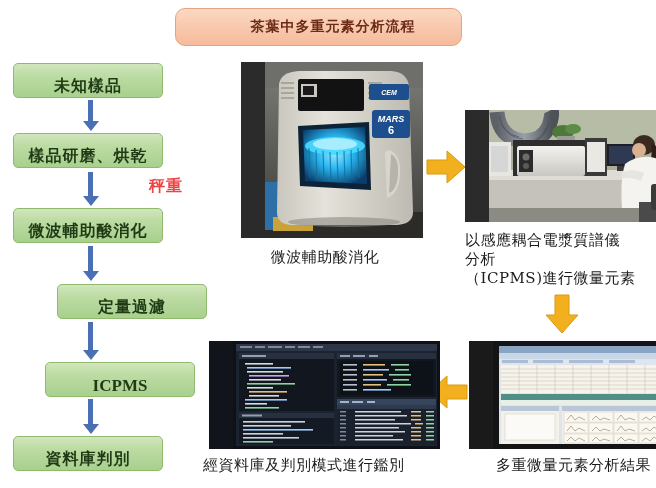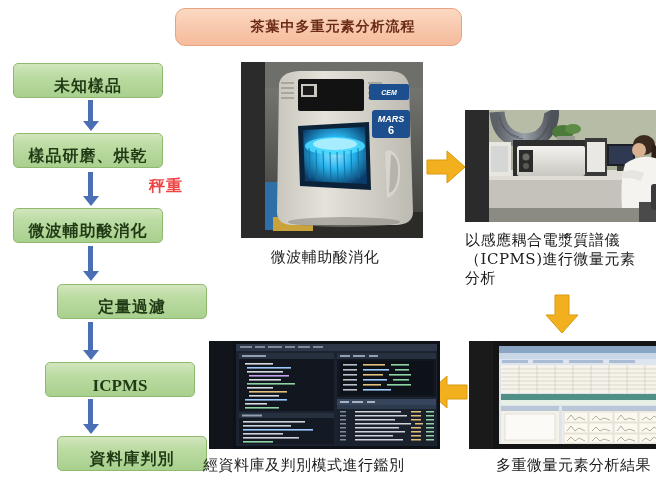--- a/index.html
+++ b/index.html
@@ -170,21 +170,21 @@
 
 <div class="flow-box latin" style="top:362px;margin-left:32px;">
   <span class="flow-label">ICPMS</span>
 </div>
 
 <div class="blue-arrow" style="top:399px;height:35px;">
   <div class="shaft" style="height:25px;"></div>
   <div class="head" style="top:25px;"></div>
 </div>
 
-<div class="flow-box" style="top:436px;margin-left:44px;">
+<div class="flow-box" style="top:436px;">
   <span class="flow-label">資料庫判別</span>
 </div>
 
 <div class="photo" style="left:241px;top:62px;width:158px;height:176px;">
   <svg width="158" height="176" viewBox="0 0 158 176">
     <defs>
       <linearGradient id="bodyG" x1="0" y1="0" x2="1" y2="0">
         <stop offset="0" stop-color="#c9c6bd"></stop>
         <stop offset="0.35" stop-color="#e4e2da"></stop>
         <stop offset="1" stop-color="#bdbab1"></stop>
@@ -315,22 +315,22 @@
     <circle cx="150" cy="40" r="7" fill="#d9b191"></circle>
     <path d="M136 54 q14 -10 30 -6 q10 3 11 18 l2 32 l-46 0 q-2 -28 3 -44 z" fill="#f4f3ef"></path>
     <path d="M133 62 q12 -4 22 1 l-3 8 q-12 -5 -20 -2 z" fill="#e6e5e0"></path>
     <rect x="150" y="92" width="26" height="20" fill="#4a4a4a"></rect>
 
     <rect x="162" y="74" width="16" height="26" rx="3" fill="#3b3b3b"></rect>
   </svg>
 </div>
 <div class="caption" style="left:465px;top:231px;width:185px;">
   <div>以感應耦合電漿質譜儀</div>
+  <div>分析</div>
   <div>（ICPMS)進行微量元素</div>
-  <div>分析</div>
 </div>
 
 <div class="yellow-arrow" style="left:543px;top:293px;">
   <svg width="38" height="42" viewBox="0 0 38 42">
     <path d="M12 2 L26 2 L26 22 L35 22 L19 40 L3 22 L12 22 Z" fill="#f2b01e" stroke="#d99a11" stroke-width="1"></path>
   </svg>
 </div>
 
 <div class="photo" style="left:469px;top:341px;width:179px;height:108px;background:#1a1a1a;">
   <svg width="179" height="108" viewBox="0 0 179 108">

